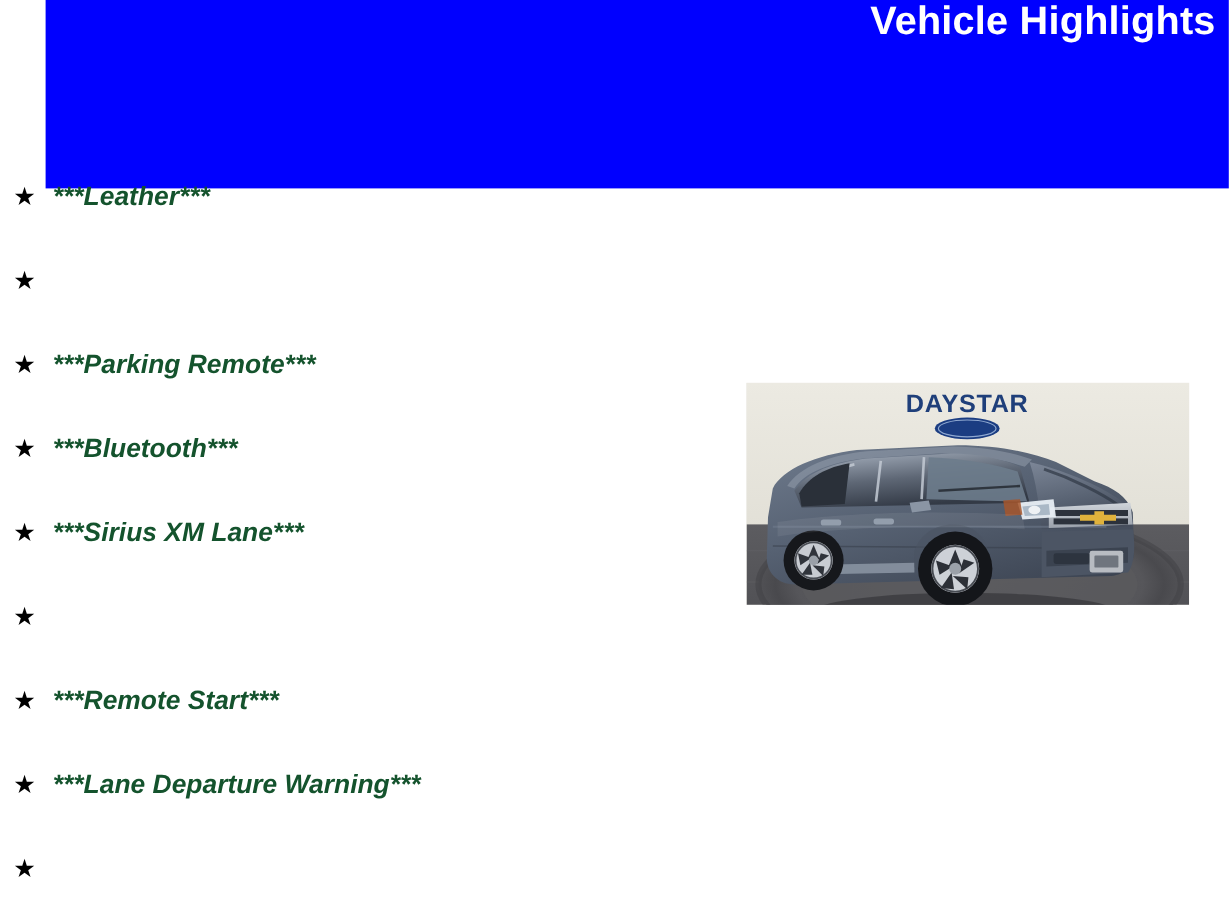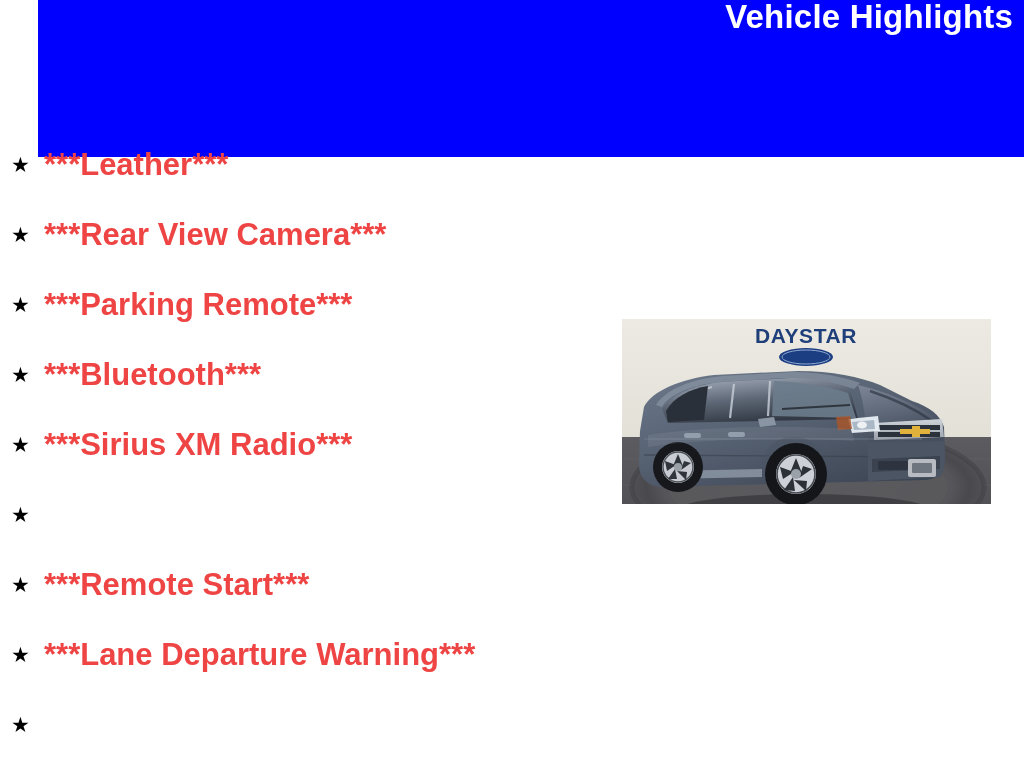--- a/index.html
+++ b/index.html
@@ -42,25 +42,26 @@
   }
   .bullet-star {
     width:33px;
     flex:0 0 33px;
     color:#000000;
     font-size:21px;
     line-height:1;
     text-align:left;
   }
   .highlight-label {
-    color:#ef4444;
-    font-size:31px;
+    color:#14532d;
+    font-size:22px;
     font-weight:bold;
     line-height:1;
     white-space:nowrap;
+    font-style:italic;
   }
 
   
   .vehicle-photo {
     position:absolute;
     left:622px; top:319px;
     width:369px; height:185px;
     overflow:hidden;
     background:#e8e7e0;
   }
@@ -77,36 +78,35 @@
 
   <div class="highlights-list">
 
     <div class="highlight-item">
       <span class="bullet-star">★</span>
       <span class="highlight-label">***Leather***</span>
     </div>
 
     <div class="highlight-item">
       <span class="bullet-star">★</span>
-      <span class="highlight-label">***Rear View Camera***</span>
     </div>
 
     <div class="highlight-item">
       <span class="bullet-star">★</span>
       <span class="highlight-label">***Parking Remote***</span>
     </div>
 
     <div class="highlight-item">
       <span class="bullet-star">★</span>
       <span class="highlight-label">***Bluetooth***</span>
     </div>
 
     <div class="highlight-item">
       <span class="bullet-star">★</span>
-      <span class="highlight-label">***Sirius XM Radio***</span>
+      <span class="highlight-label">***Sirius XM Lane***</span>
     </div>
 
     <div class="highlight-item">
       <span class="bullet-star">★</span>
     </div>
 
     <div class="highlight-item">
       <span class="bullet-star">★</span>
       <span class="highlight-label">***Remote Start***</span>
     </div>

